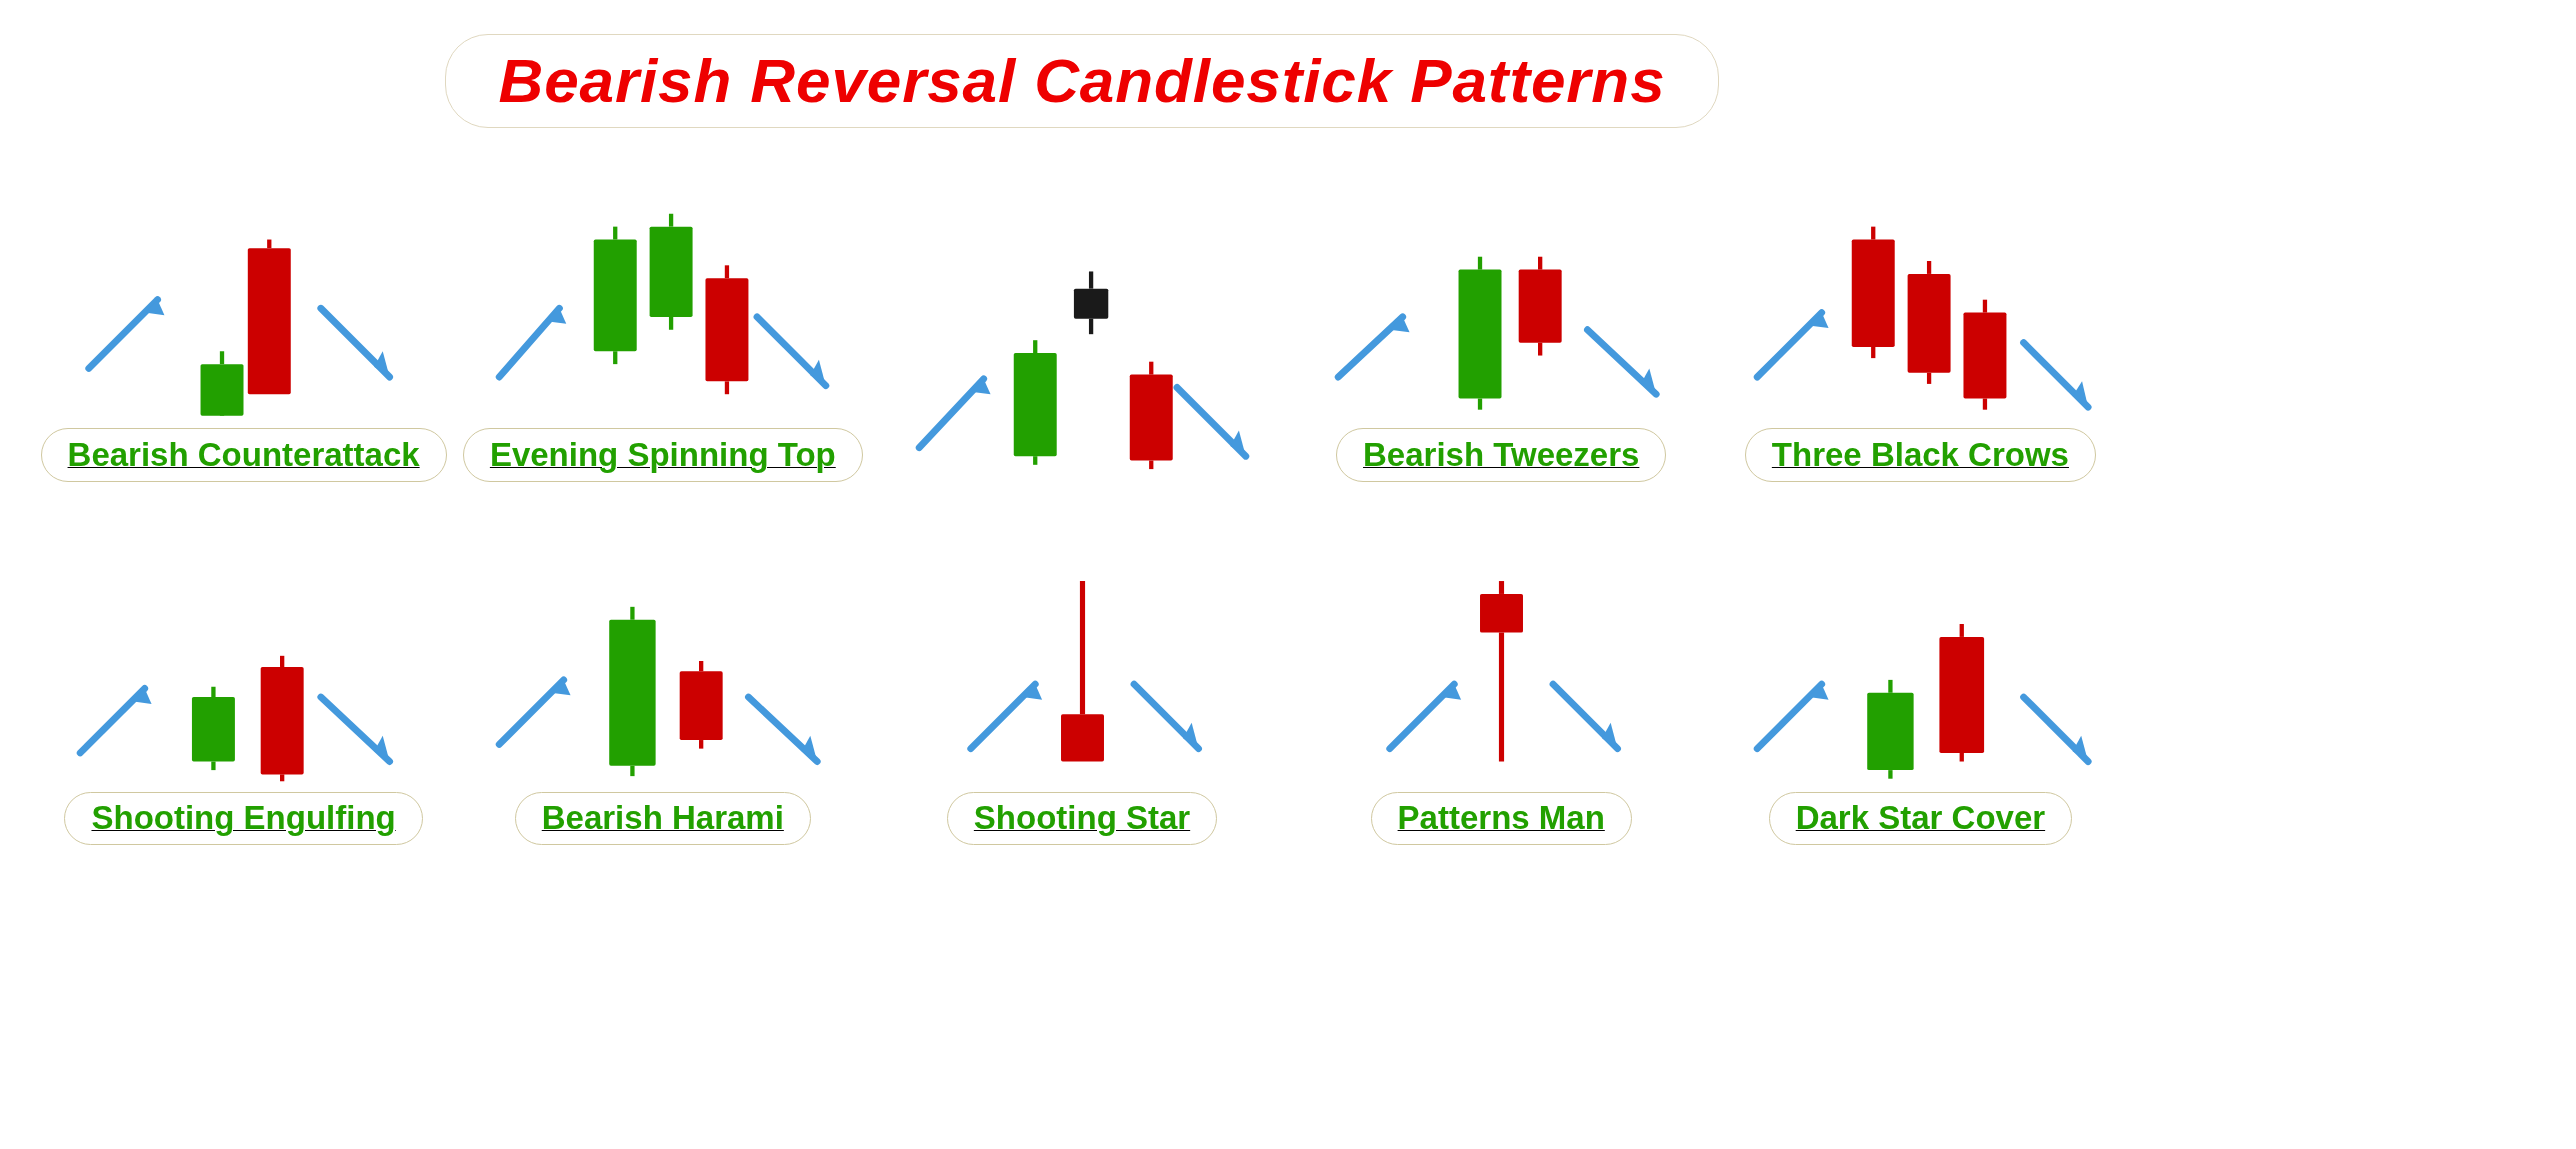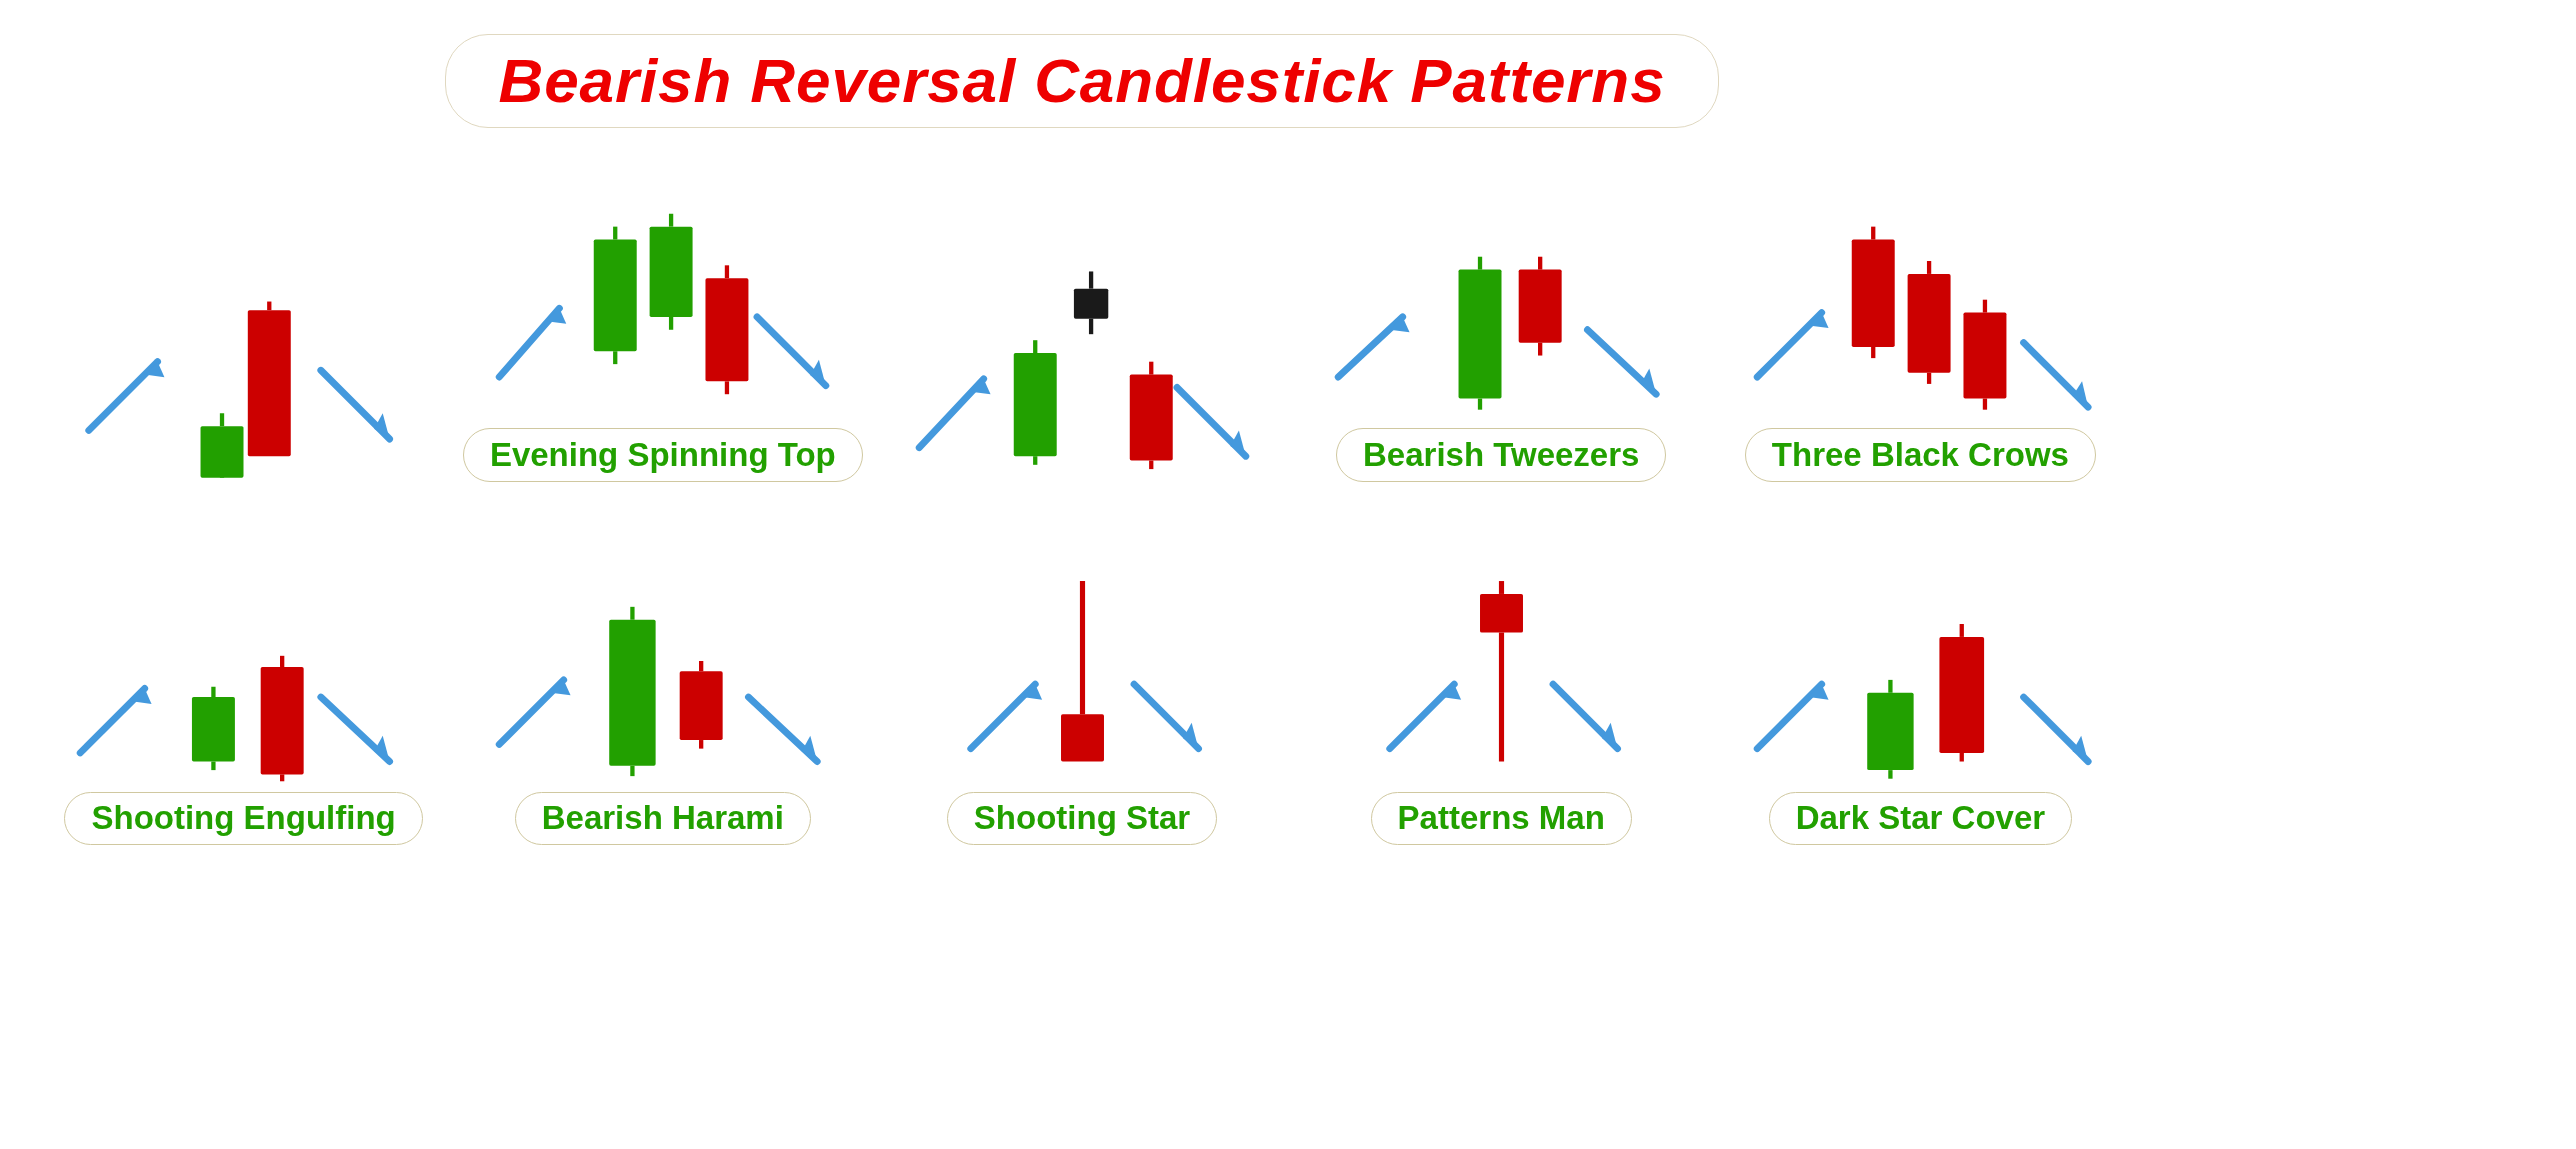--- a/index.html
+++ b/index.html
@@ -8,20 +8,21 @@
       font-family: Arial, sans-serif;
       width: 2576px;
       min-height: 1150px;
       overflow: hidden;
     }
     .page {
       width: 2164px;
       min-height: 1150px;
       background: #fff;
       position: relative;
+      text-decoration: underline;
     }
     .title-container {
       text-align: center;
       padding-top: 34px;
     }
     .title-oval {
       display: inline-block;
       border: 1.7px solid #e0d8c0;
       border-radius: 43px;
       padding: 10.3px 52px;
@@ -111,20 +112,24 @@
             <polygon points="380,270 362,258 372,240" fill="#4499dd"></polygon>
 
             <line x1="185" y1="255" x2="185" y2="240" stroke="#22a000" stroke-width="5"></line>
             <line x1="185" y1="315" x2="185" y2="305" stroke="#22a000" stroke-width="5"></line>
             <rect x="160" y="255" width="50" height="60" fill="#22a000" rx="2"></rect>
 
             <line x1="240" y1="120" x2="240" y2="110" stroke="#cc0000" stroke-width="5"></line>
             <rect x="215" y="120" width="50" height="170" fill="#cc0000" rx="2"></rect>
           </svg>
         </div>
+        <div class="label-oval">
+          <span class="label-text">Bearish
+Counterattack</span>
+        </div>
       </div>
 
       <div class="pattern-item">
         <div class="candle-area">
           <svg viewBox="0 0 420 320" class="candle-svg">
 
             <line x1="20" y1="270" x2="90" y2="190" stroke="#4499dd" stroke-width="8" stroke-linecap="round"></line>
             <polygon points="90,190 75,205 98,208" fill="#4499dd"></polygon>
 
             <line x1="320" y1="200" x2="400" y2="280" stroke="#4499dd" stroke-width="8" stroke-linecap="round"></line>

